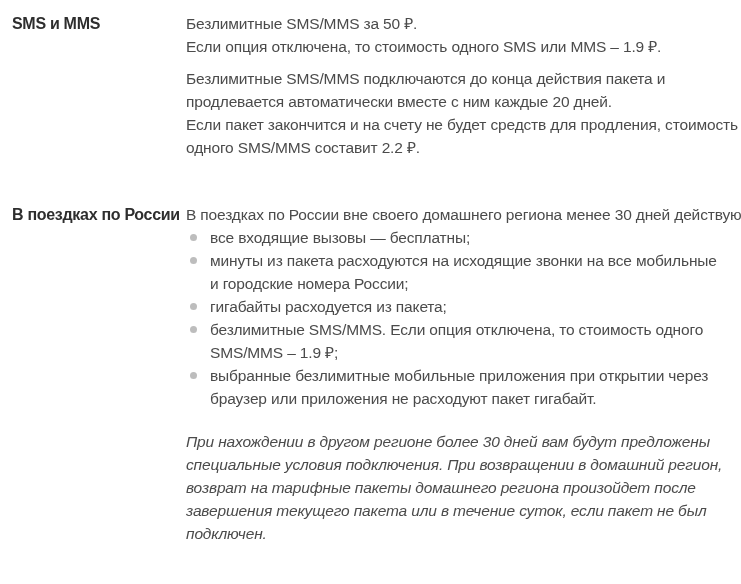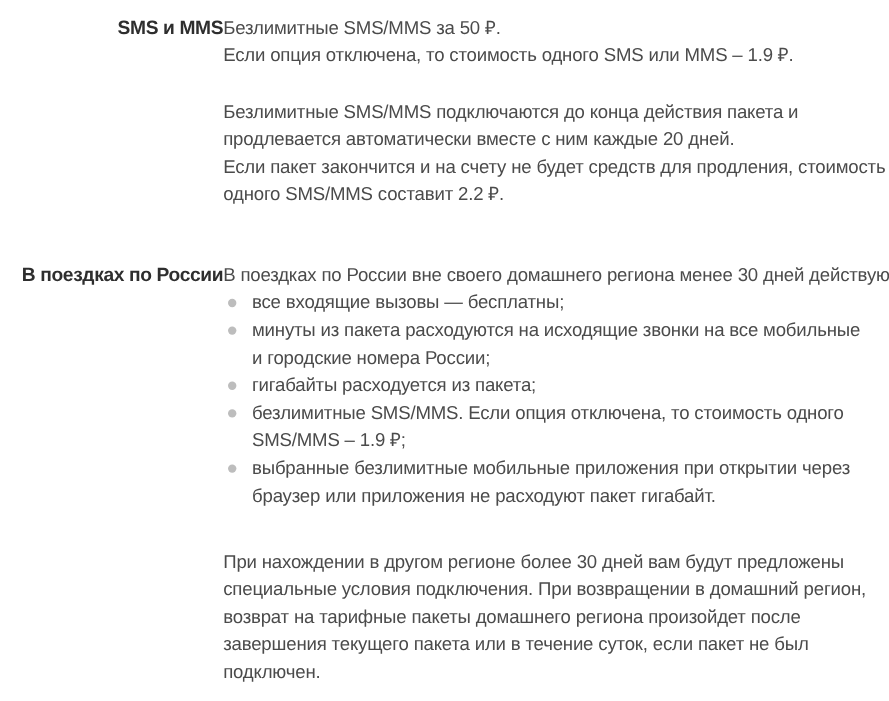--- a/index.html
+++ b/index.html
@@ -26,46 +26,46 @@
     align-items: start;
   }
   .section + .section {
     margin-top: 44px;
   }
   .section-label {
     font-weight: bold;
     font-size: 16px;
     letter-spacing: -0.3px;
     color: var(--label, #2e2e2e);
-    text-align: right;
   }
   .content {
     min-width: 0;
   }
   .para + .para {
-    margin-top: 24px;
+    margin-top: 9px;
   }
   .line {
     white-space: nowrap;
   }
   .bullet-row {
     position: relative;
     padding-left: 24px;
   }
   .dot {
     position: absolute;
     left: 4px;
     top: 8px;
     width: 7px;
     height: 7px;
     border-radius: 50%;
     background: var(--dot, #bdbdbd);
   }
   .outro {
-    margin-top: 32px;
+    margin-top: 20px;
+    font-style: italic;
   }
 </style>
 </head>
 <body>
 
 <div class="doc">
 
   <div class="section">
     <div class="section-label">SMS и MMS</div>
     <div class="content">

